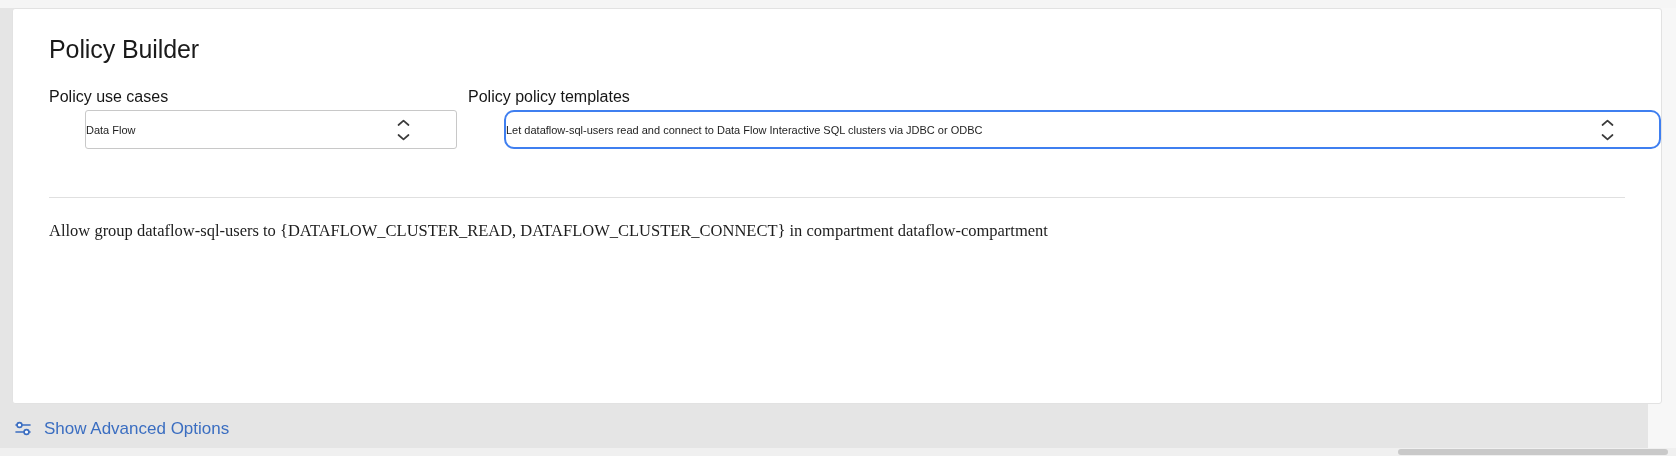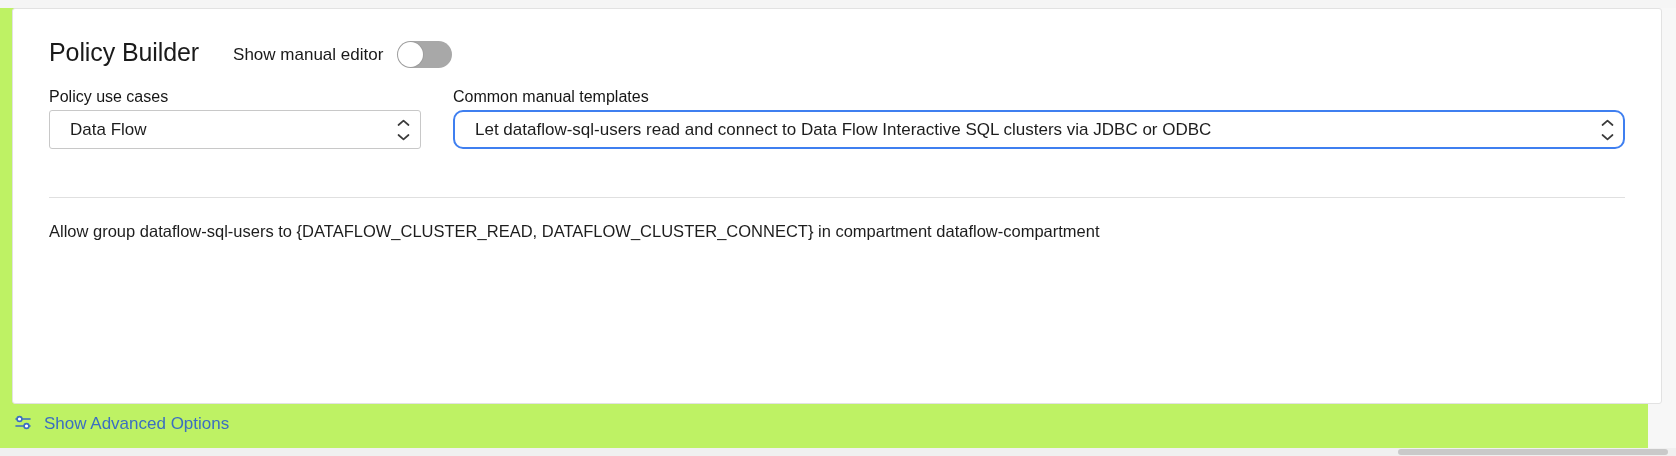--- a/index.html
+++ b/index.html
@@ -11,21 +11,21 @@
     overflow: hidden;
     background: #f7f7f7;
     font-family: "Liberation Sans", sans-serif;
     -webkit-font-smoothing: antialiased;
   }
 
   .page {
     position: relative;
     width: 1648px;
     height: 456px;
-    background: #bef264;
+    background: #e5e5e5;
   }
 
   
   .top-strip {
     position: absolute;
     left: 0; top: 0;
     width: 1676px; height: 8px;
     background: #f5f5f5;
   }
 
@@ -94,21 +94,21 @@
   }
 
   
   .fields {
     position: absolute;
     left: 36px;
     top: 78px;
     right: 36px;
     display: flex;
     align-items: flex-start;
-    gap: 32px;
+    gap: 47px;
   }
   .field-small { width: 372px; flex: none; }
   .field-large { flex: 1 1 auto; }
 
   .field-label {
     font-size: 16px;
     color: #161616;
     line-height: 19px;
     margin-bottom: 4px;
     display: block;
@@ -120,26 +120,27 @@
     height: 39px;
   }
   .select-box {
     width: 100%;
     height: 39px;
     border: 1px solid #c8c8c8;
     border-radius: 3px;
     background: #ffffff;
     display: flex;
     align-items: center;
-    padding: 0 34px 0 20px;
-    font-size: 17px;
+    padding: 0 34px 0 0;
+    font-size: 11px;
     color: #1d1d1d;
     cursor: pointer;
     white-space: nowrap;
     overflow: hidden;
+    margin-left: 36px;
   }
   .select-box.focused {
     border: 2px solid #3f7ff0;
     border-radius: 10px;
   }
   .stepper {
     position: absolute;
     right: 11px;
     top: 50%;
     transform: translateY(-50%);
@@ -184,29 +185,29 @@
     margin: 0 0 22px 0;
     line-height: 22px;
   }
   .statement {
     font-size: 16.5px;
     color: #1d1d1d;
     line-height: 20px;
     margin-bottom: 21px;
     white-space: nowrap;
   }
-  .statement:last-child { margin-bottom: 0; }
+  .statement:last-child { margin-bottom: 0; font-family: Liberation Serif, serif; }
 
   
   .footer {
     position: absolute;
     left: 14px;
     top: 414px;
     display: flex;
-    align-items: flex-start;
+    align-items: center;
     gap: 10px;
     height: 30px;
     overflow: hidden;
   }
   .adv-icon { width: 20px; height: 18px; flex: none; }
   .adv-link {
     font-size: 17px;
     color: #3b6ec1;
     cursor: pointer;
     line-height: 20px;
@@ -236,47 +237,41 @@
 
 <div class="page">
 
   <div class="top-strip"></div>
 
   <div class="card">
     <div class="card-inner">
 
       <div class="header-row">
         <div class="panel-title">Policy Builder</div>
-        <div class="toggle-group">
-          <span class="toggle-label">Show manual editor</span>
-          <div class="toggle">
-            <div class="knob"></div>
-          </div>
-        </div>
       </div>
 
       <div class="fields">
 
         <div class="field-small">
           <label class="field-label">Policy use cases</label>
           <div class="select-wrap">
             <div class="select-box">Data Flow</div>
             <span class="stepper">
               <svg width="13" height="9" viewBox="0 0 13 9">
                   <path d="M1.5 6 L6.5 1.6 L11.5 6" fill="none" stroke="#3b3b3b" stroke-width="1.7" stroke-linecap="round" stroke-linejoin="round"></path>
                 </svg>
               <svg width="13" height="9" viewBox="0 0 13 9">
                   <path d="M1.5 3 L6.5 7.4 L11.5 3" fill="none" stroke="#3b3b3b" stroke-width="1.7" stroke-linecap="round" stroke-linejoin="round"></path>
                 </svg>
             </span>
           </div>
         </div>
 
         <div class="field-large">
-          <label class="field-label">Common manual templates</label>
+          <label class="field-label">Policy policy templates</label>
           <div class="select-wrap">
             <div class="select-box focused">Let dataflow-sql-users read and connect to Data Flow Interactive SQL clusters via JDBC or ODBC</div>
             <span class="stepper">
               <svg width="13" height="9" viewBox="0 0 13 9">
                   <path d="M1.5 6 L6.5 1.6 L11.5 6" fill="none" stroke="#3b3b3b" stroke-width="1.7" stroke-linecap="round" stroke-linejoin="round"></path>
                 </svg>
               <svg width="13" height="9" viewBox="0 0 13 9">
                   <path d="M1.5 3 L6.5 7.4 L11.5 3" fill="none" stroke="#3b3b3b" stroke-width="1.7" stroke-linecap="round" stroke-linejoin="round"></path>
                 </svg>
             </span>

